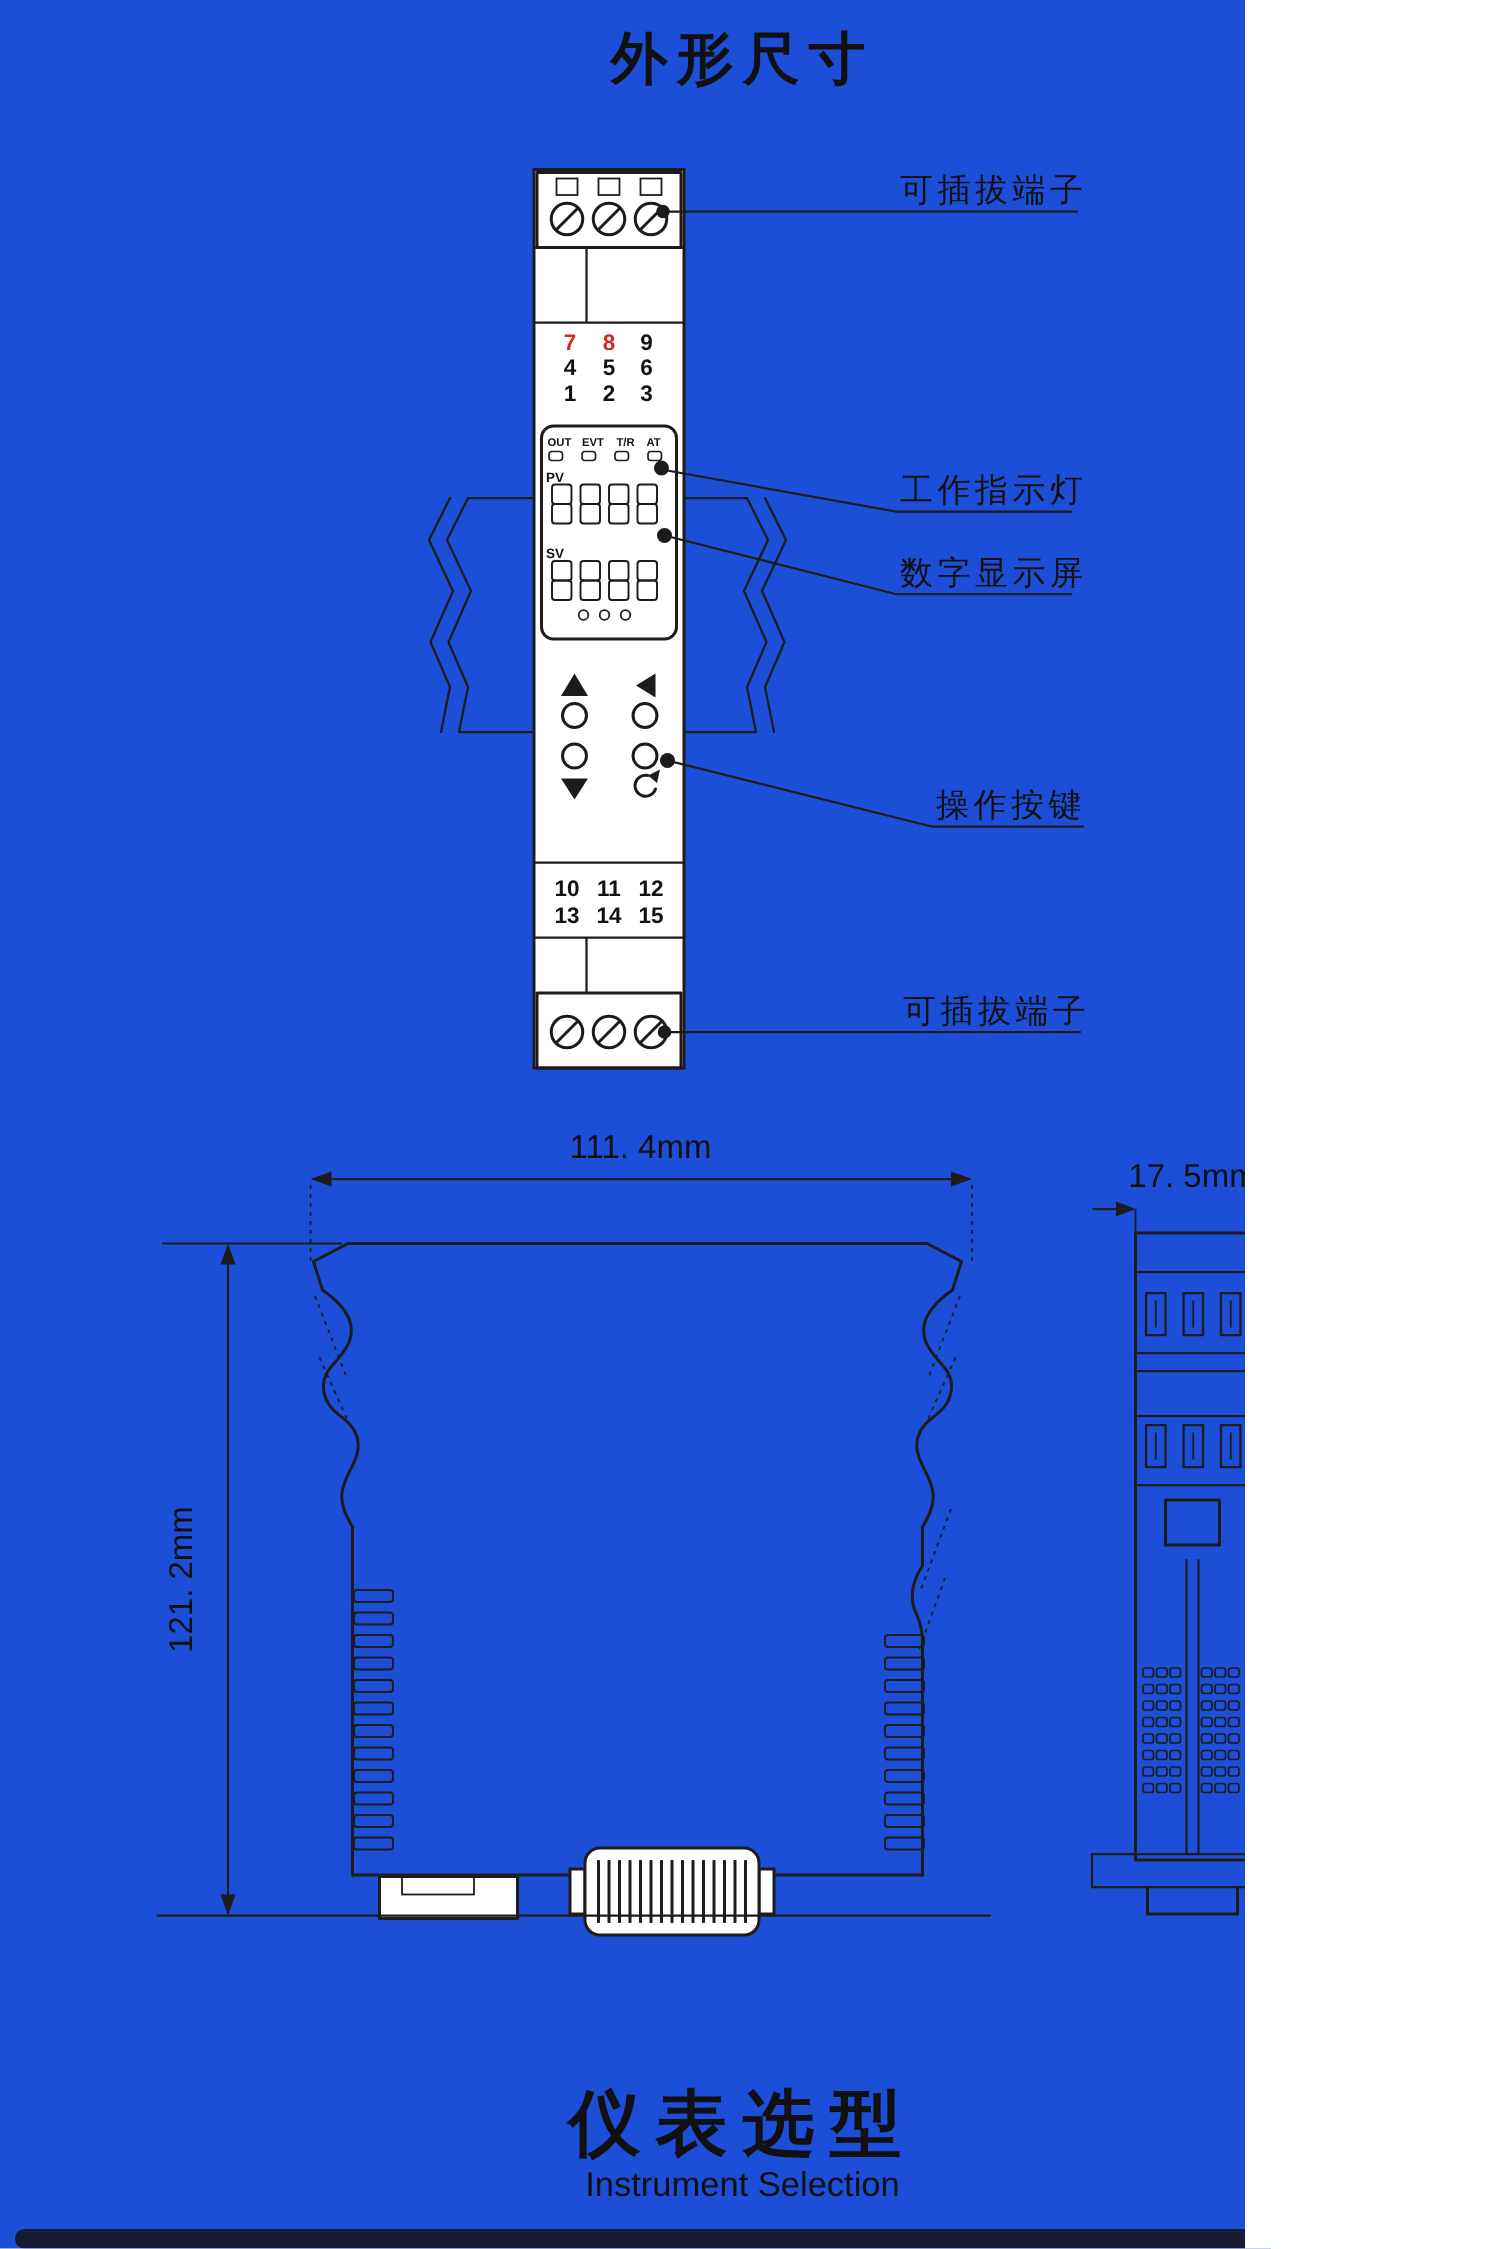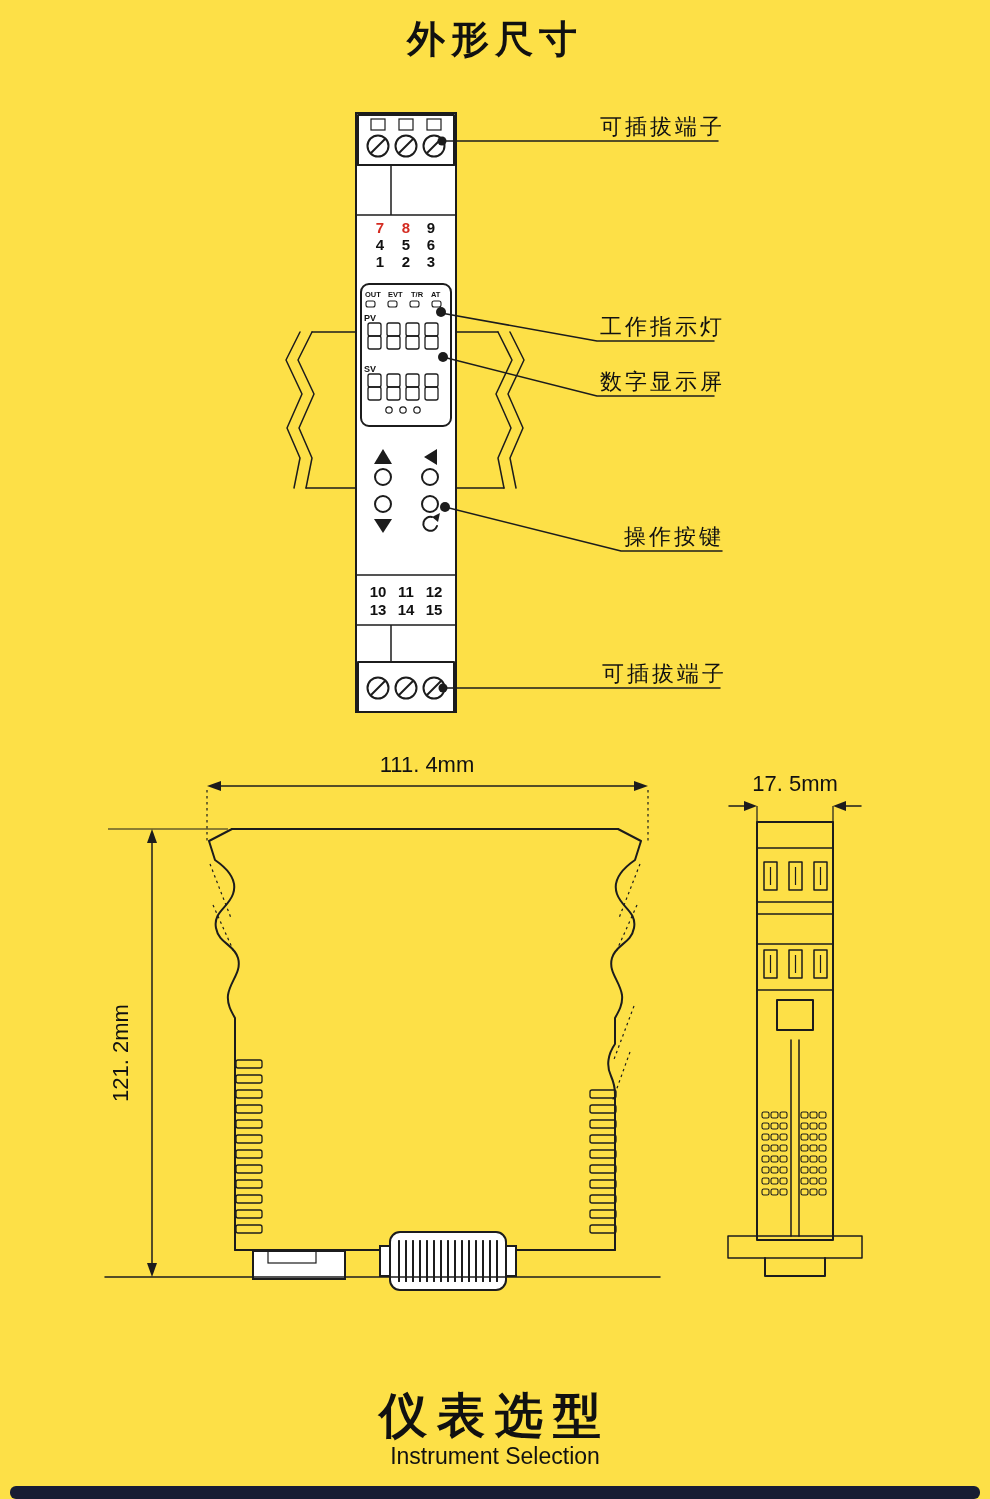--- a/index.html
+++ b/index.html
@@ -1,16 +1,16 @@
 <!DOCTYPE html>
 <html><head>
 <meta charset="utf-8">
 <style>
   html,body{margin:0;padding:0;background:#fff;}
-  .page{position:relative;width:990px;height:1499px;background:#fde047;overflow:hidden;
+  .page{position:relative;width:830px;height:1499px;background:#1d4ed8;overflow:hidden;
         font-family:"Liberation Sans","DejaVu Sans",sans-serif;}
   svg text{fill:#111;font-family:"Liberation Sans","DejaVu Sans",sans-serif;}
   .s2{stroke:#1c1c1c;stroke-width:2;fill:none;stroke-linejoin:round;stroke-linecap:round;}
   .s15{stroke:#1c1c1c;stroke-width:1.5;fill:none;stroke-linejoin:round;stroke-linecap:round;}
   .s1{stroke:#1c1c1c;stroke-width:1.2;fill:none;}
   .sw{fill:#fff;stroke:#1c1c1c;stroke-width:2;}
   .blk{fill:#1c1c1c;stroke:none;}
   .dash{stroke-dasharray:2.5 3.5;}
   .ttl{font-size:38px;font-weight:bold;letter-spacing:6px;}
   .cjk{font-size:22px;letter-spacing:3px;}

